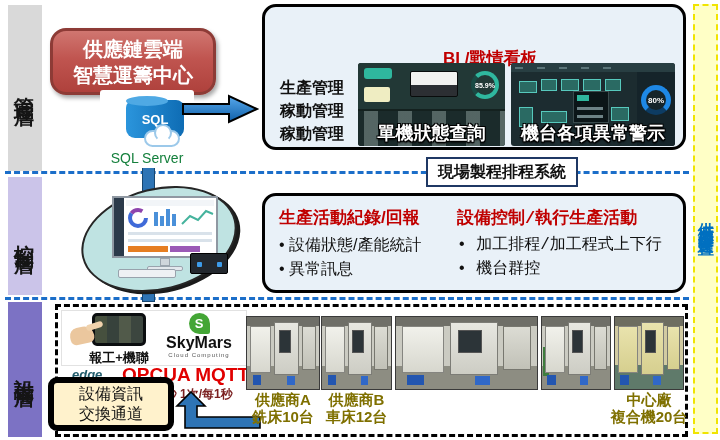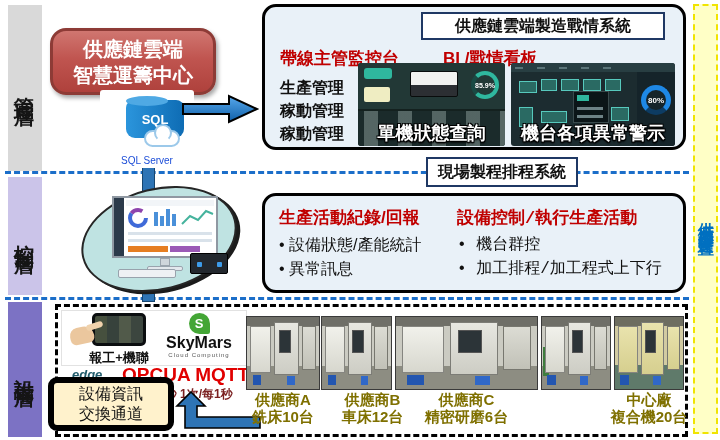--- a/index.html
+++ b/index.html
@@ -29,21 +29,21 @@
     border:3px solid #8D3B36;border-radius:16px;color:#fff;font-weight:bold;font-size:20px;text-align:center;
     display:flex;flex-direction:column;justify-content:center;line-height:1.3;box-shadow:2px 3px 4px rgba(0,0,0,.35);}
 
   
   #sqlbox{position:absolute;left:100px;top:90px;width:94px;height:78px;background:#fff;z-index:3;border-radius:3px;}
   #sqlcyl{position:absolute;left:26px;top:10px;width:58px;height:38px;background:linear-gradient(90deg,#2B95DC,#0E6CB4);
     border-radius:8px 8px 9px 9px;display:flex;align-items:center;justify-content:center;color:#fff;font-weight:bold;font-size:13px;}
   #sqlcyl::before{content:"";position:absolute;left:0;top:-4px;width:42px;height:10px;background:#4FA9E4;border-radius:50%;}
   #sqlcloud{position:absolute;left:44px;top:40px;width:36px;height:17px;background:#fff;border:2px solid #9CC9EA;border-radius:10px;}
   #sqlcloud::before{content:"";position:absolute;left:8px;top:-8px;width:14px;height:14px;background:#fff;border:2px solid #9CC9EA;border-radius:50%;border-bottom-color:#fff;}
-  #sqllabel{position:absolute;left:0;bottom:2px;width:100%;text-align:center;color:#1d4ed8;font-size:10px;}
+  #sqllabel{position:absolute;left:0;bottom:2px;width:100%;text-align:center;color:#15803d;font-size:14px;}
 
   
   #pipe{position:absolute;left:142px;top:166px;width:13px;height:136px;background:#2E74B5;border:1px solid #17456E;z-index:1;}
 
   
   .arrow-svg{position:absolute;z-index:3;}
 
   
   #warbox{position:absolute;left:262px;top:4px;width:424px;height:146px;background:#E9F1F8;
     border:3px solid #000;border-radius:14px;z-index:2;}
@@ -127,21 +127,21 @@
   .phw1{left:44%;top:18%;width:17%;height:32%;background:#2C3438;border:1px solid #555;}
   .phm3{left:76%;top:12%;width:20%;height:62%;background:linear-gradient(#dcdcd4,#c1c1b7);border:1px solid #77776f;}
   .phb1{left:8%;top:80%;width:12%;height:14%;background:#2356B0;}
   .phb2{left:56%;top:82%;width:11%;height:12%;background:#3068C8;}
   .phg{left:1%;top:42%;width:9%;height:40%;background:#3E7D3E;}
   #ph1{left:188px;width:74px;} #ph2{left:263px;width:71px;} #ph3{left:337px;width:143px;}
   #ph4{left:483px;width:70px;} #ph5{left:556px;width:70px;background:linear-gradient(#6d6d60 0 12%,#d2cba2 12% 66%,#5F7A6A 66% 100%);}
   #ph5 .phm1,#ph5 .phm2,#ph5 .phm3{background:linear-gradient(#e9e3ad,#d6cf8f);}
   .plabel{position:absolute;top:84px;text-align:center;font-weight:bold;font-size:15px;line-height:17px;color:#7F7000;z-index:3;}
   .plabel span{display:block;white-space:nowrap;}
-  #pl1{left:181px;width:88px;} #pl2{left:272px;width:85px;} #pl3{left:352px;width:113px;}
+  #pl1{left:181px;width:88px;} #pl2{left:256px;width:85px;} #pl3{left:352px;width:113px;}
   #pl4{left:473px;width:90px;} #pl5{left:551px;width:80px;}
 </style>
 </head>
 <body>
 
 <div id="stage">
 
   <div class="layer-bar" id="bar-mgmt">管理層</div>
   <div class="layer-bar" id="bar-ctrl">控制層</div>
   <div class="layer-bar" id="bar-equip">設備層</div>
@@ -168,22 +168,20 @@
     <defs>
         <linearGradient id="ag" x1="0" y1="0" x2="0" y2="1">
       <stop offset="0" stop-color="#57A8EC"></stop>
           <stop offset="1" stop-color="#0F5FA8"></stop>
         </linearGradient>
       </defs>
     <polygon points="2,12 48,12 48,4 76,17 48,30 48,22 2,22" fill="url(#ag)" stroke="#000" stroke-width="2"></polygon>
   </svg>
 
   <div id="warbox">
-    <div id="wartitle">供應鏈雲端製造戰情系統</div>
-    <div class="redlabel" id="consolelabel">帶線主管監控台</div>
     <div class="redlabel" id="bilabel">BI /戰情看板</div>
     <div id="warmenu">
       <span>生產管理</span>
       <span>稼動管理</span>
       <span>稼動管理</span>
     </div>
 
     <div class="dash" id="dash1">
       <div class="d1top">
         <i class="d1btn" style="position:absolute;"></i>
@@ -218,22 +216,22 @@
 
   <div id="schedtitle">現場製程排程系統</div>
   <div id="schedbox">
     <div class="schedcol" id="schedleft">
       <div class="schedhead">生產活動紀錄/回報</div>
       <span>• 設備狀態/產能統計</span>
       <span>• 異常訊息</span>
     </div>
     <div class="schedcol" id="schedright">
       <div class="schedhead">設備控制/執行生產活動</div>
+      <span>• 加工排程/加工程式上下行</span>
       <span>• 機台群控</span>
-      <span>• 加工排程/加工程式上下行</span>
     </div>
   </div>
 
   <div id="blob"></div>
   <div id="monitor">
     <div id="screen">
       <svg width="102" height="58">
         <rect x="0" y="0" width="10" height="58" fill="#2B3A4A"></rect>
         <rect x="12" y="2" width="88" height="6" fill="#F2F5F8"></rect>
         <circle cx="24" cy="20" r="8" fill="none" stroke="#3F6AD8" stroke-width="4" stroke-dasharray="30 21"></circle>
@@ -321,24 +319,20 @@
     </div>
 
     <div class="plabel" id="pl1">
       <span>供應商A</span>
       <span>銑床10台</span>
     </div>
     <div class="plabel" id="pl2">
       <span>供應商B</span>
       <span>車床12台</span>
     </div>
-    <div class="plabel" id="pl3">
-      <span>供應商C</span>
-      <span>精密研磨6台</span>
-    </div>
     <div class="plabel" id="pl5">
       <span>中心廠</span>
       <span>複合機20台</span>
     </div>
   </div>
 
   <div id="channelbox">
     <span>設備資訊</span>
     <span>交換通道</span>
   </div>

